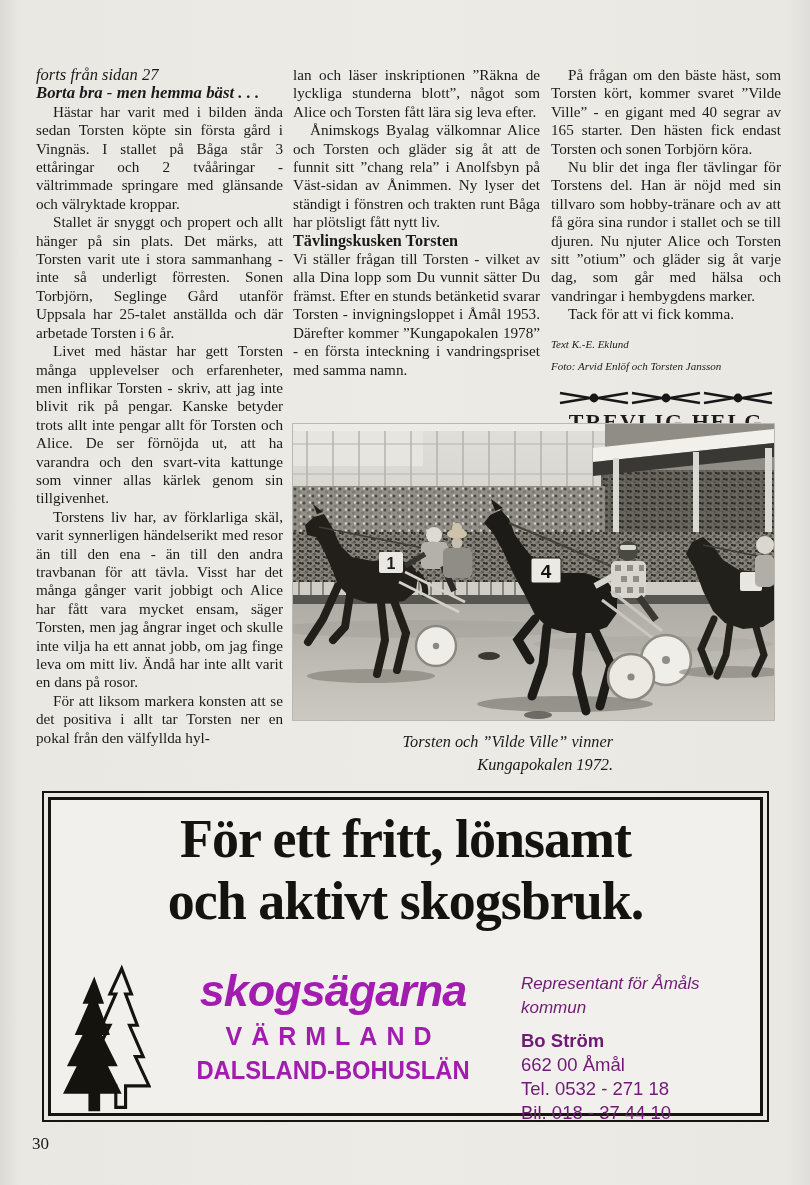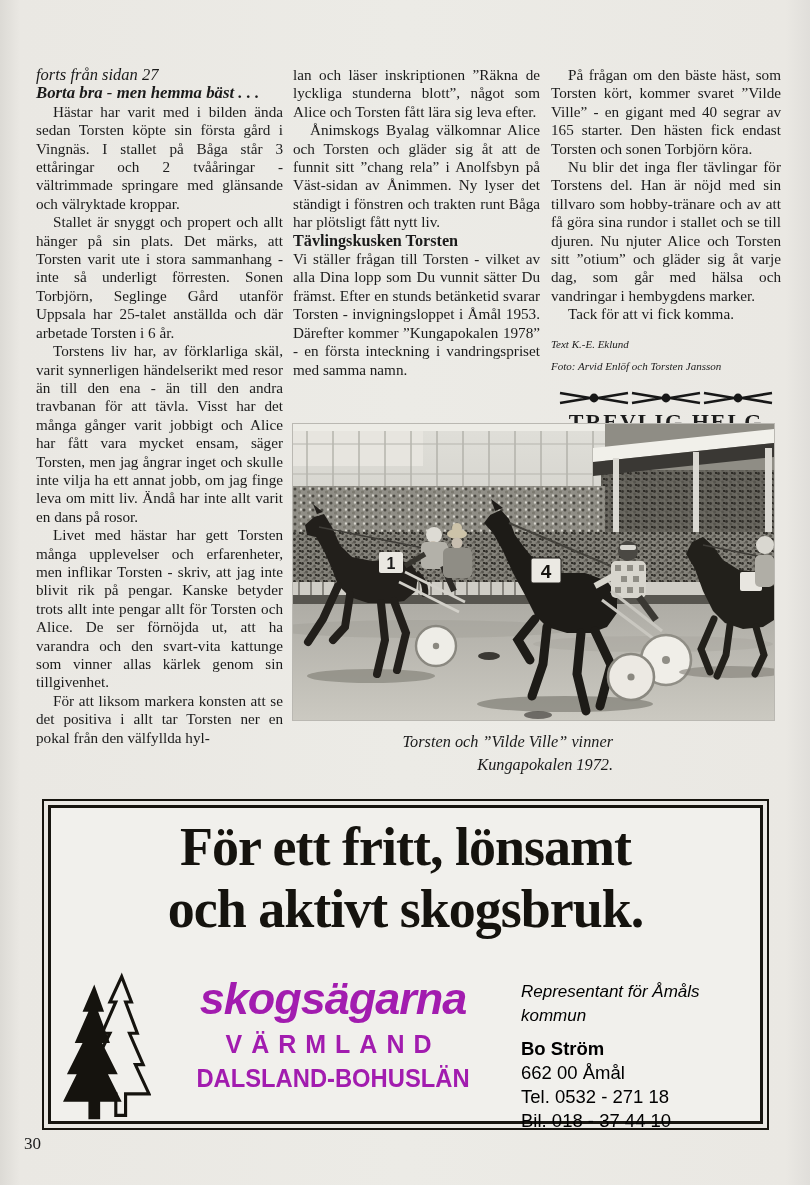--- a/index.html
+++ b/index.html
@@ -18,48 +18,48 @@
   .cont-note{font-style:italic;font-size:16.5px;margin:0 0 10px 0;text-align:left;}
   .art-title{font-style:italic;font-size:16.8px;font-weight:600;margin:0 0 24px 0;text-align:left;}
   .sec-head{font-weight:bold;font-size:16.2px;margin:7px 0 2px 0;text-align:left;}
   .credits{font-style:italic;font-size:11px;line-height:22px;margin-top:9px;text-align:left;}
   .greeting-wrap{margin-top:13px;text-align:center;}
   .greeting{font-weight:bold;font-size:22px;letter-spacing:2px;margin:7px 0;}
   .orn{display:block;margin:0 auto;}
   .photo{position:absolute;left:293px;top:424px;width:481px;height:296px;background:#c8c6bf;box-shadow:0 0 0 1px #bab8b2;}
   .caption{position:absolute;left:293px;top:731px;width:320px;font-style:italic;font-size:16.3px;line-height:22.5px;text-align:right;}
   
-  .ad{position:absolute;left:42px;top:791px;width:727px;height:331px;border:2px solid #17150f;padding:4px;box-sizing:border-box;margin-top:8px;}
+  .ad{position:absolute;left:42px;top:791px;width:727px;height:331px;border:2px solid #17150f;padding:4px;box-sizing:border-box;}
   .ad-inner{position:relative;width:100%;height:100%;border:3px solid #17150f;box-sizing:border-box;background:#f1f0ec;}
   .ad-headline{position:absolute;top:8px;left:0;width:100%;text-align:center;
     font-weight:bold;font-size:54px;line-height:62px;letter-spacing:-1px;color:#15130e;}
   .ad-logo{position:absolute;left:12px;top:164px;width:88px;height:148px;}
   .ad-brandblock{position:absolute;left:98px;top:166px;width:368px;text-align:center;
     font-family:"Liberation Sans","DejaVu Sans",sans-serif;color:#a21caf;}
   .brand-name{font-weight:bold;font-style:italic;font-size:45px;line-height:50px;letter-spacing:-1px;}
   .brand-region1{font-weight:bold;font-size:25px;letter-spacing:9px;margin-top:6px;}
   .brand-region2{font-weight:bold;font-size:25px;letter-spacing:0px;margin-top:5px;transform:scaleX(.95);transform-origin:center;}
   .ad-contact{position:absolute;left:470px;top:172px;width:245px;
-    font-family:"Liberation Sans","DejaVu Sans",sans-serif;font-size:18.5px;line-height:24px;color:#000000;}
+    font-family:"Liberation Sans","DejaVu Sans",sans-serif;font-size:18.5px;line-height:24px;color:#701a75;}
   .contact-role{font-style:italic;font-size:17px;margin-bottom:9px;}
   .contact-name{font-weight:bold;}
-  .pagenum{position:absolute;left:24px;top:1134px;font-size:17px;}
+  .pagenum{position:absolute;left:32px;top:1134px;font-size:17px;}
 </style>
 </head>
 <body>
 
 <div class="page">
 
   <div class="col col1">
     <p class="cont-note">forts från sidan 27</p>
     <p class="art-title">Borta bra - men hemma bäst . . .</p>
     <p class="ind">Hästar har varit med i bilden ända sedan Torsten köpte sin första gård i Vingnäs. I stallet på Båga står 3 ettåringar och 2 tvååringar - vältrimmade springare med glänsande och välryktade kroppar.</p>
     <p class="ind">Stallet är snyggt och propert och allt hänger på sin plats. Det märks, att Torsten varit ute i stora sammanhang - inte så underligt förresten. Sonen Torbjörn, Seglinge Gård utanför Uppsala har 25-talet anställda och där arbetade Torsten i 6 år.</p>
+    <p class="ind">Livet med hästar har gett Torsten många upplevelser och erfarenheter, men inflikar Torsten - skriv, att jag inte blivit rik på pengar. Kanske betyder trots allt inte pengar allt för Torsten och Alice. De ser förnöjda ut, att ha varandra och den svart-vita kattunge som vinner allas kärlek genom sin tillgivenhet.</p>
     <p class="ind">Torstens liv har, av förklarliga skäl, varit synnerligen händelserikt med resor än till den ena - än till den andra travbanan för att tävla. Visst har det många gånger varit jobbigt och Alice har fått vara mycket ensam, säger Torsten, men jag ångrar inget och skulle inte vilja ha ett annat jobb, om jag finge leva om mitt liv. Ändå har inte allt varit en dans på rosor.</p>
-    <p class="ind">Livet med hästar har gett Torsten många upplevelser och erfarenheter, men inflikar Torsten - skriv, att jag inte blivit rik på pengar. Kanske betyder trots allt inte pengar allt för Torsten och Alice. De ser förnöjda ut, att ha varandra och den svart-vita kattunge som vinner allas kärlek genom sin tillgivenhet.</p>
     <p class="ind">För att liksom markera konsten att se det positiva i allt tar Torsten ner en pokal från den välfyllda hyl-</p>
   </div>
 
   <div class="col col2">
     <p>lan och läser inskriptionen ”Räkna de lyckliga stunderna blott”, något som Alice och Torsten fått lära sig leva efter.</p>
     <p class="ind">Ånimskogs Byalag välkomnar Alice och Torsten och gläder sig åt att de funnit sitt ”chang rela” i Anolfsbyn på Väst-sidan av Ånimmen. Ny lyser det ständigt i fönstren och trakten runt Båga har plötsligt fått nytt liv.</p>
     <p class="sec-head">Tävlingskusken Torsten</p>
     <p>Vi ställer frågan till Torsten - vilket av alla Dina lopp som Du vunnit sätter Du främst. Efter en stunds betänketid svarar Torsten - invigningsloppet i Åmål 1953. Därefter kommer ”Kungapokalen 1978” - en första inteckning i vandringspriset med samma namn.</p>
   </div>
 

